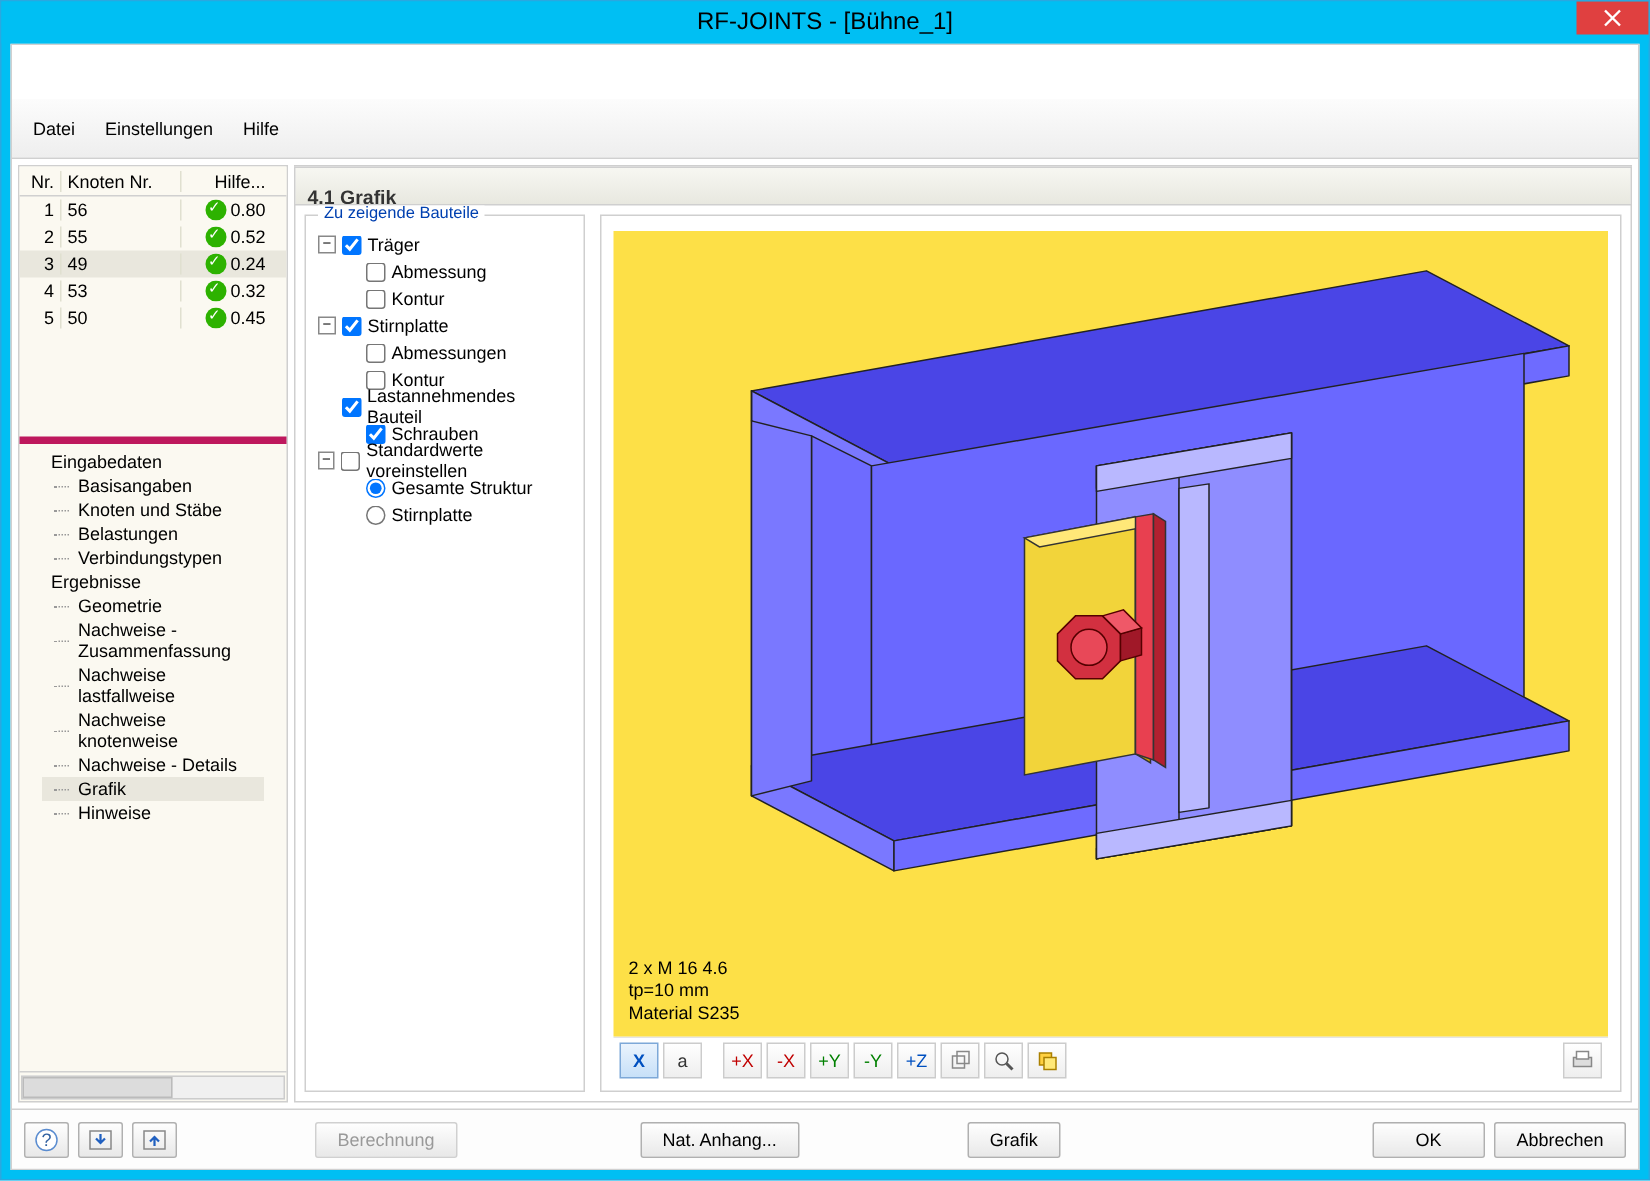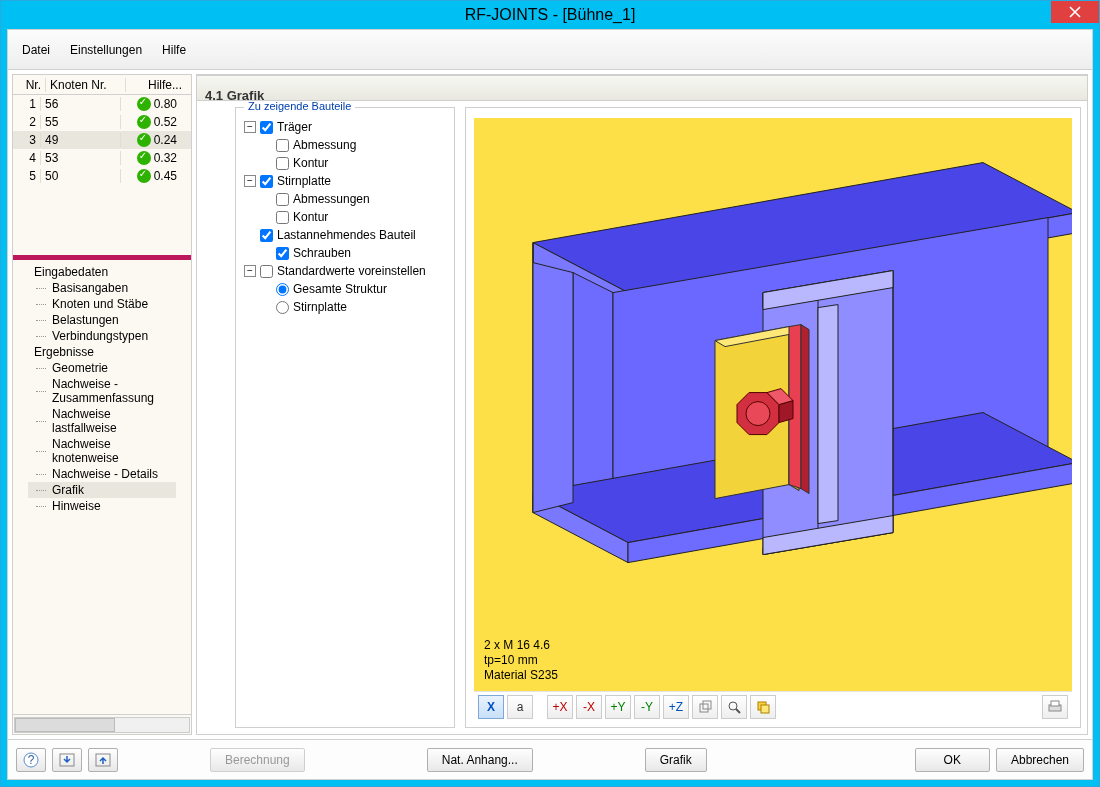--- a/index.html
+++ b/index.html
@@ -2,25 +2,25 @@
 <html><head>
 <meta charset="utf-8">
 <style>
 * { margin: 0; padding: 0; box-sizing: border-box; font-family: "Segoe UI", Tahoma, sans-serif; font-size: 12px; }
 body { background: #00bff3; width: 1100px; height: 787px; overflow: hidden; }
 .window { width: 1100px; height: 787px; display: flex; flex-direction: column; border: 1px solid #2aa8e0; }
 .titlebar { height: 28px; background: #00bff3; display: flex; align-items: center; color: #000; position: relative; }
 .titlebar .title { position: absolute; left: 50%; transform: translateX(-50%); font-size: 16px; }
 .titlebar .close { position: absolute; right: 0; top: 0; width: 48px; height: 22px; background: #e04040; color: #fff; display: flex; align-items: center; justify-content: center; cursor: pointer; }
 .inner { flex: 1; background: #fff; margin: 0 6px 6px 6px; border: 1px solid #d0d0d0; display: flex; flex-direction: column; }
-.menubar { height: 40px; background: linear-gradient(#fcfcfc,#eeeeee); border-bottom: 1px solid #d0d0d0; display: flex; align-items: center; padding: 0 6px; gap: 4px; }
+.menubar { height: 40px; background: linear-gradient(#fcfcfc,#eeeeee); border-bottom: 1px solid #d0d0d0; display: flex; align-items: center; padding: 0 6px; gap: 4px; margin-top: 36px; }
 .menubar .mi { padding: 2px 8px; cursor: pointer; }
 .workarea { flex: 1; display: flex; flex-direction: row; padding: 4px; gap: 4px; overflow: hidden; }
 .left-col { width: 180px; display: flex; flex-direction: column; border: 1px solid #cfcfcf; background: #fbf9f1; }
-.table-head { display: flex; background: #fbf9f1; border-bottom: 1px solid #d0d0d0; height: 20px; align-items: center; justify-content: center; }
+.table-head { display: flex; background: #fbf9f1; border-bottom: 1px solid #d0d0d0; height: 20px; align-items: center; }
 .table-head div, .table-row div { padding: 0 4px; white-space: nowrap; overflow: hidden; }
 .col-nr { width: 28px; text-align: right; border-right: 1px solid #e0e0d0;}
 .col-kn { width: 80px; border-right: 1px solid #e0e0d0;}
 .col-v  { width: 60px; text-align: right; }
 .table-body { height: 160px; overflow: hidden; }
 .table-row { display: flex; height: 18px; align-items: center; }
 .table-row.sel { background: #e9e7dd; }
 .check-ic { display:inline-block; width:14px; height:14px; border-radius:50%; background:#2db200; position:relative; margin-right:3px; vertical-align:middle;}
 .check-ic::after { content:"✓"; color:#fff; font-size:10px; position:absolute; left:2px; top:-1px;}
 .nav-tree { flex: 1; border-top: 5px solid #be185d; padding: 4px 15px; overflow: hidden; }
@@ -29,21 +29,21 @@
 .nav-tree .item::before { content: ""; position: absolute; left: 8px; top: 50%; width: 10px; border-top: 1px dotted #999; }
 .nav-tree .item.sel { background: #e9e7dd; }
 .left-scroll { height: 20px; border-top: 1px solid #d0d0d0; display:flex; align-items:center; }
 .left-scroll .bar { flex:1; height:16px; background:#f0f0f0; border:1px solid #ccc; margin:1px; position:relative;}
 .left-scroll .bar .thumb { position:absolute; left:0; top:0; height:100%; width:100px; background:#dcdcdc; border:1px solid #bbb;}
 .right-col { flex: 1; display: flex; flex-direction: column; border-top: 1px solid #cfcfcf; }
 .panel-title { height: 22px; background: linear-gradient(#f7f7f2,#e8e8e0); border: 1px solid #cfcfcf; border-bottom: 0; padding: 12px 8px; font-weight: 600; color: #333; font-size:13px;}
 .panel-body { flex: 1; border: 1px solid #cfcfcf; display: flex; gap: 10px; padding: 6px; overflow: hidden; }
 .group { border: 1px solid #cfcfcf; position: relative; padding: 10px 8px 6px 8px; }
 .group .legend { position: absolute; top: -8px; left: 8px; background: #fff; padding: 0 4px; color: #0040b0; font-size: 11px; }
-.tree-group { width: 220px; height: 100%; margin-left: 32px; }
+.tree-group { width: 187px; height: 100%; }
 .tree-list { font-size: 12px; }
 .tree-list .node { display:flex; align-items:center; height:18px; }
 .tree-list .expander { width:12px; height:12px; border:1px solid #888; display:flex; align-items:center; justify-content:center; font-size:10px; line-height:10px; margin-right:4px; cursor:pointer;}
 .tree-list .spacer { width:16px; display:inline-block; }
 .tree-list input[type=checkbox], .tree-list input[type=radio] { margin-right:4px; }
 .viewer-group { flex:1; display:flex; flex-direction:column; }
 .viewer { flex:1; background:#fde047; position:relative; overflow:hidden; }
 .viewer-info { position:absolute; left:10px; bottom:8px; line-height:15px; }
 .viewer-toolbar { height:30px; border-top:1px solid #e4e4e4; padding:2px 4px; display:flex; align-items:center; gap:3px;}
 .tbtn { width:26px; height:24px; border:1px solid #ccc; background:linear-gradient(#fff,#eee); display:flex; align-items:center; justify-content:center; cursor:pointer; position:relative; font-size:10px; color:#333;}

